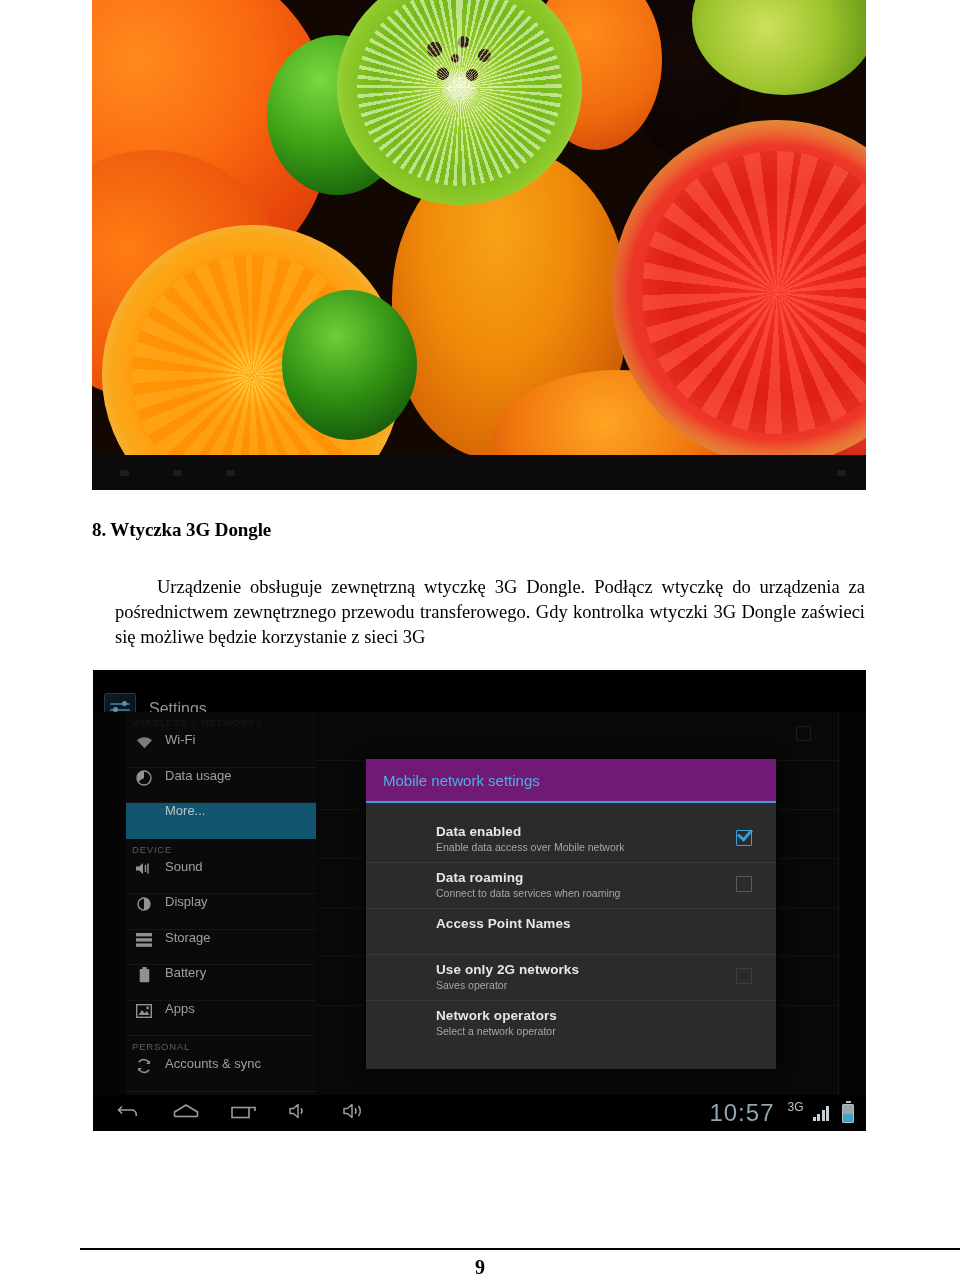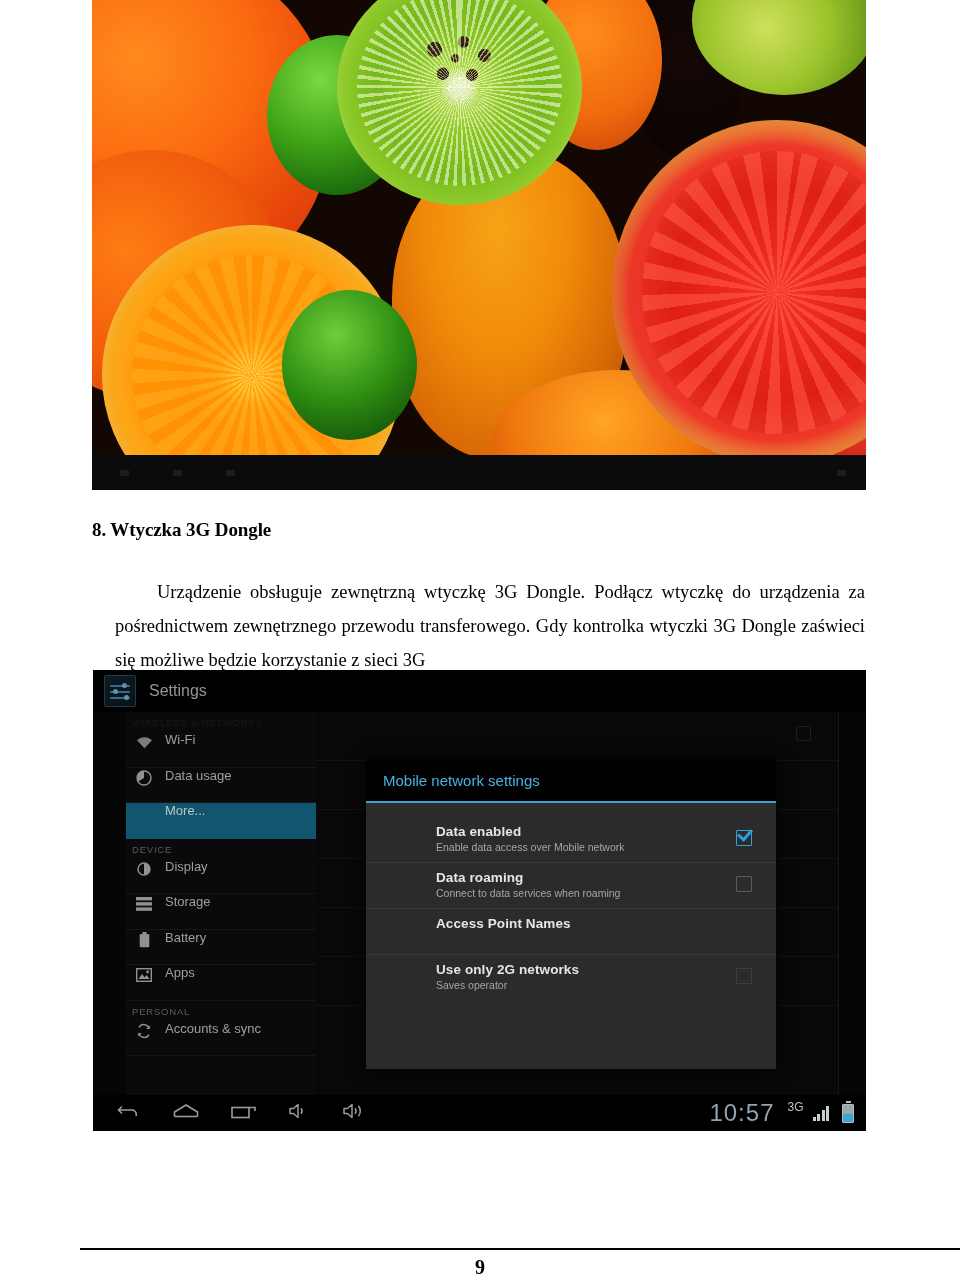--- a/index.html
+++ b/index.html
@@ -183,40 +183,40 @@
     font-weight: bold;
     color: #000;
     letter-spacing: -0.1px;
   }
   .doc-para {
     position: absolute;
     left: 115px;
     top: 575px;
     width: 750px;
     font-size: 18.5px;
-    line-height: 34px;
+    line-height: 25px;
     color: #000;
     text-align: justify;
     text-indent: 42px;
   }
 
   
   .tablet {
     position: absolute;
     left: 93px;
     top: 670px;
     width: 773px;
     height: 461px;
     background: #000000;
     overflow: hidden;
     font-family: "Liberation Sans", sans-serif;
   }
   .tablet-topbar {
     position: absolute;
-    left: 0; top: 0;
+    left: 0; top: 18px;
     width: 773px; height: 42px;
     background: #000;
     display: flex;
     align-items: center;
   }
   .settings-app-icon {
     width: 30px; height: 30px;
     margin-left: 11px;
     border: 1px solid #1f3b4a;
     background: linear-gradient(145deg, #0d1b24, #081219);
@@ -320,21 +320,21 @@
   
   .dialog {
     position: absolute;
     left: 273px; top: 47px;
     width: 410px; height: 310px;
     background: #2b2b2b;
     box-shadow: 0 2px 14px rgba(0,0,0,.85);
   }
   .dialog-header {
     height: 44px;
-    background: #000000;
+    background: #701a75;
     display: flex;
     align-items: center;
     padding-left: 17px;
     box-sizing: border-box;
     border-bottom: 2px solid #3ba2d6;
   }
   .dialog-title {
     color: #4ab0e0;
     font-size: 15px;
   }
@@ -537,20 +537,29 @@
         </span>
         <span class="si-label">Data usage</span>
       </div>
 
       <div class="side-item selected">
         <span class="si-label">More...</span>
       </div>
 
       <div class="side-section">DEVICE</div>
 
+      <div class="side-item">
+        <span class="si-ico">
+          <svg width="18" height="15" viewBox="0 0 18 15">
+              <path d="M1 5.5h3.2L8 2v11L4.2 9.5H1z" fill="currentColor"></path>
+              <path d="M10.5 4v7M13 2.6v9.8" stroke="currentColor" stroke-width="1.5"></path>
+            </svg>
+        </span>
+        <span class="si-label">Sound</span>
+      </div>
 
       <div class="side-item">
         <span class="si-ico">
           <svg width="16" height="16" viewBox="0 0 16 16">
               <circle cx="8" cy="8" r="6" fill="none" stroke="currentColor" stroke-width="1.4"></circle>
               <path d="M8 2 A6 6 0 0 1 8 14 Z" fill="currentColor"></path>
             </svg>
         </span>
         <span class="si-label">Display</span>
       </div>
@@ -623,20 +632,24 @@
         <div class="d-row">
           <div class="d-title">Access Point Names</div>
         </div>
 
         <div class="d-row">
           <div class="d-title">Use only 2G networks</div>
           <div class="d-sub">Saves operator</div>
           <span class="d-check dim"></span>
         </div>
 
+        <div class="d-row">
+          <div class="d-title">Network operators</div>
+          <div class="d-sub">Select a network operator</div>
+        </div>
 
       </div>
     </div>
   </div>
 
   <div class="sysbar">
     <div class="nav-btns">
       <span>
         <svg width="24" height="16" viewBox="0 0 24 16">
             <path d="M5 3.5 L1.5 7 L5 10.5" fill="none" stroke="currentColor" stroke-width="1.6"></path>

